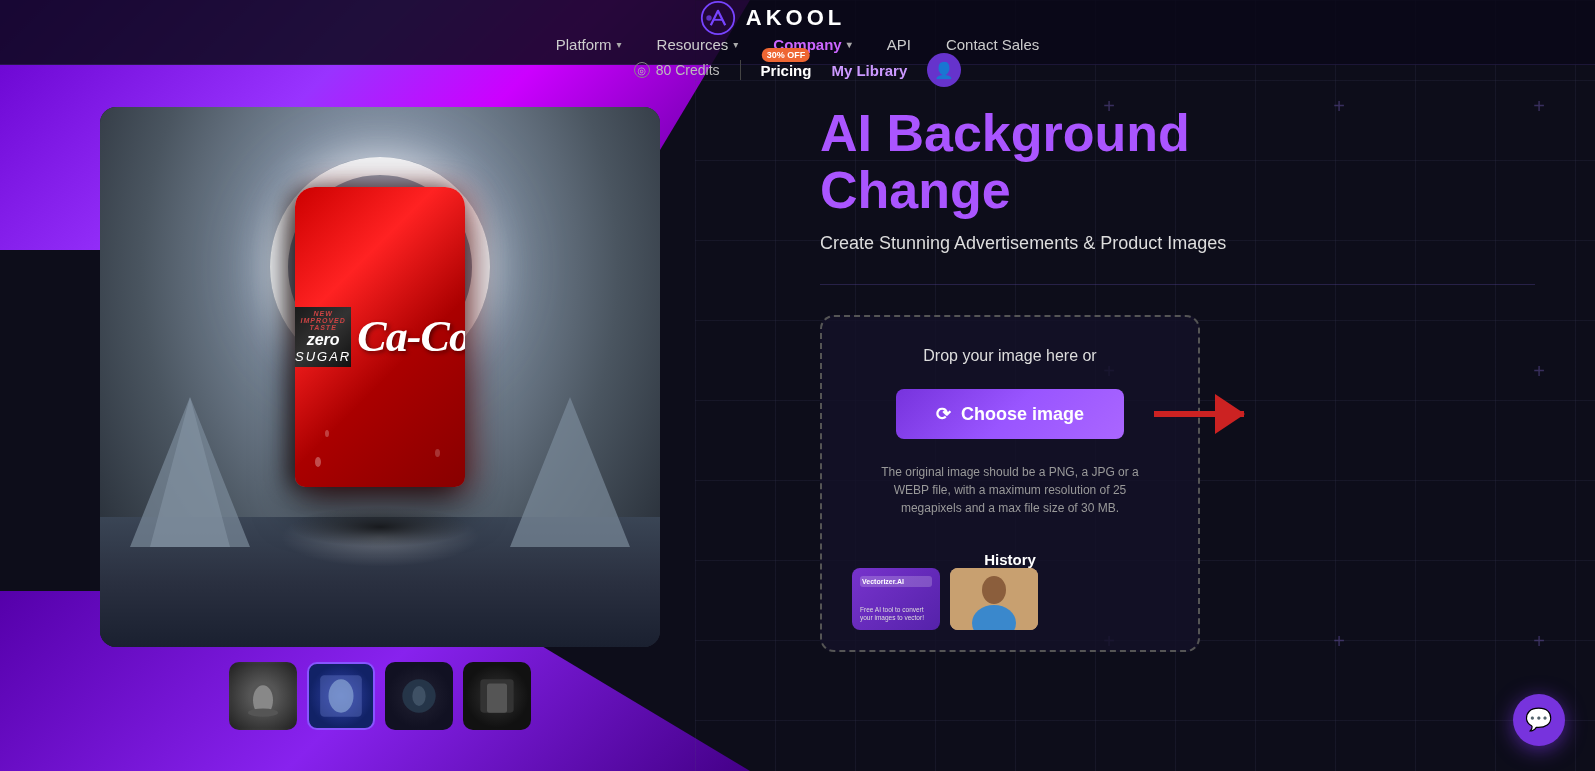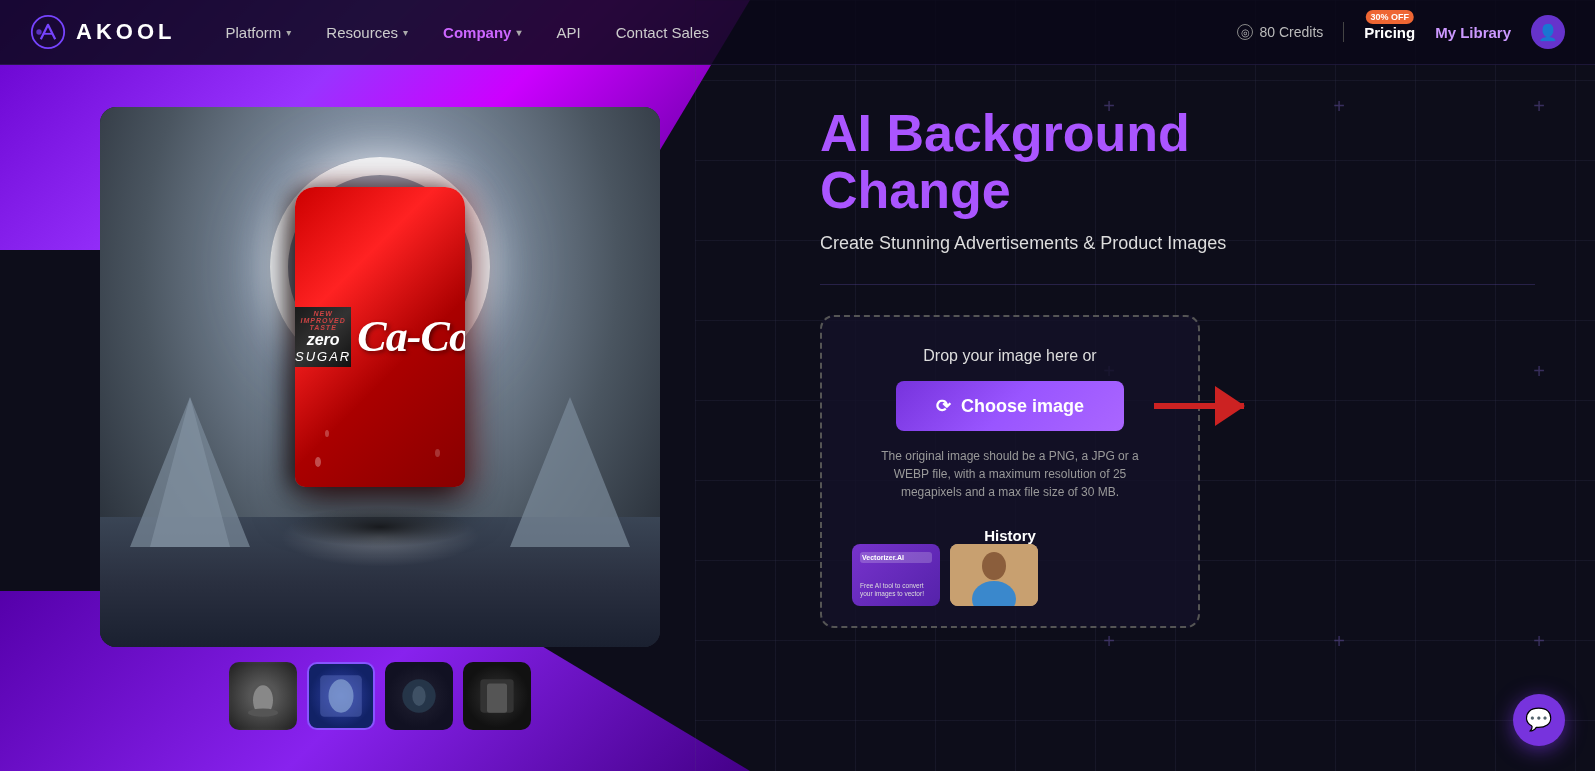--- a/index.html
+++ b/index.html
@@ -53,20 +53,21 @@
       top: 0;
       left: 0;
       width: 100%;
       height: 65px;
       display: flex;
       align-items: center;
       padding: 0 30px;
       z-index: 10;
       background: rgba(10,8,25,0.85);
       border-bottom: 1px solid rgba(100,80,180,0.2);
+      flex-direction: column;
     }
     .logo-area {
       display: flex;
       align-items: center;
       gap: 10px;
       margin-right: 50px;
     }
     .logo-icon {
       width: 36px;
       height: 36px;
@@ -357,21 +358,21 @@
 
     
     .upload-box {
       border: 2px dashed #555;
       border-radius: 14px;
       background: rgba(20,18,40,0.85);
       padding: 30px 30px 20px 30px;
       display: flex;
       flex-direction: column;
       align-items: center;
-      gap: 16px;
+      gap: 24px;
       position: relative;
       max-width: 380px;
     }
 
     .drop-text {
       color: #ddd;
       font-size: 16px;
     }
 
     .choose-file-btn {

